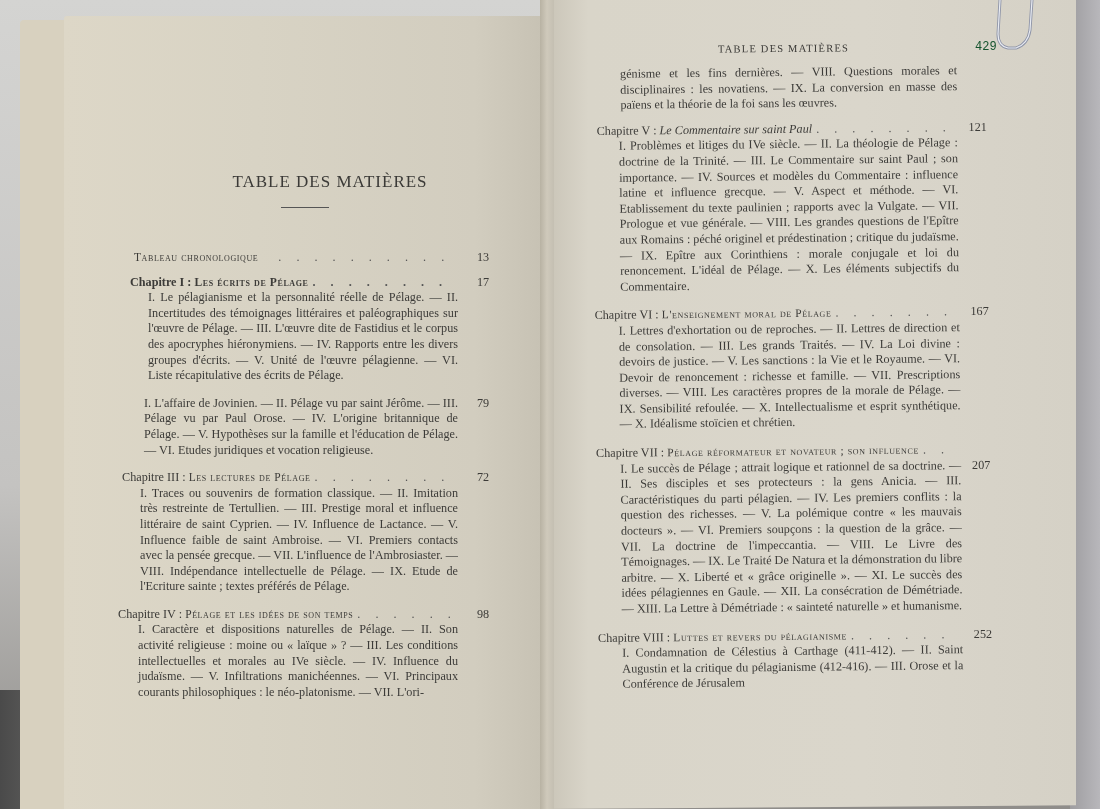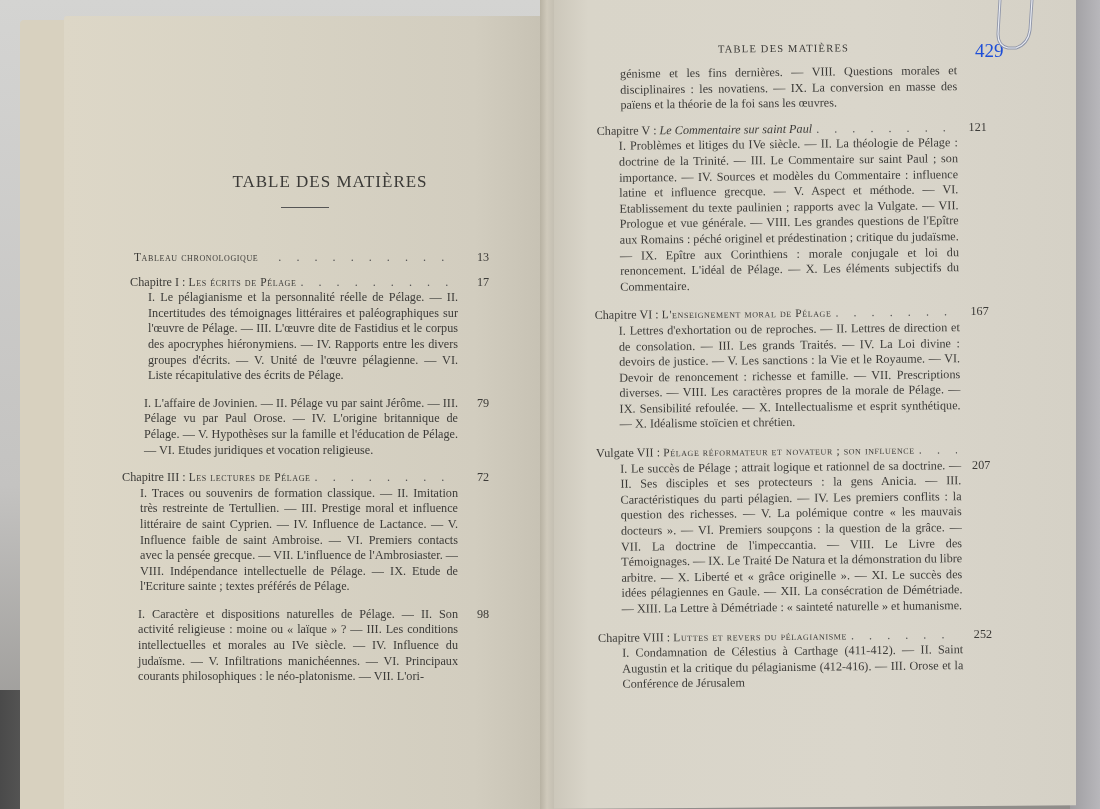--- a/index.html
+++ b/index.html
@@ -41,21 +41,21 @@
   .pg { position:absolute; text-align:center; width:40px; }
   .body { padding-left:22px; text-align:justify; }
 
   .left-toc { left:118px; width:340px; }
   .left-toc .pg { left:345px; }
   .right-toc { left:592px; width:365px; transform:rotate(-0.6deg); transform-origin:0 0; }
   .right-toc .pg { left:365px; }
 
   .running-head { position:absolute; left:718px; top:43px; font-size:10.5px; letter-spacing:1.2px;
     font-variant:small-caps; color:#3b3a37; transform:rotate(-0.5deg); }
-  .folio { position:absolute; left:975px; top:40px; font-size:19px; color:#1d4ed8; }
+  .folio { position:absolute; left:975px; top:40px; font-size:12px; color:#14532d;font-family:Liberation Mono, monospace; }
   .clip { position:absolute; left:994px; top:0; width:40px; height:52px; }
 </style>
 </head>
 <body>
 
 <div class="bg-top"></div>
 <div class="bg-dark"></div>
 <div class="bg-right"></div>
 
 <div class="page-left-edge"></div>
@@ -68,40 +68,44 @@
 
 <div class="toc left-toc" style="top:241px;">
   <div class="entry" style="margin-top:9px;">
     <div class="head" style="padding-left:16px;gap:16px;">
         <span class="lbl sc">Tableau chronologique</span>
         <span class="dots"></span>
       </div>
     <span class="pg" style="top:0">13</span>
   </div>
   <div class="entry" style="margin-top:9px;">
-    <div class="head" style="padding-left:12px;">
+    <div class="head" style="padding-left:12px;font-weight:bold;">
         <span class="lbl"><span>Chapitre I :</span> <span class="sc">Les écrits de Pélage</span></span>
         <span class="dots"></span>
       </div>
     <span class="pg" style="top:0">17</span>
     <div class="body" style="padding-left:30px;">I. Le pélagianisme et la personnalité réelle de Pélage. — II. Incertitudes des témoignages littéraires et paléographiques sur l'œuvre de Pélage. — III. L'œuvre dite de Fastidius et le corpus des apocryphes hiéronymiens. — IV. Rapports entre les divers groupes d'écrits. — V. Unité de l'œuvre pélagienne. — VI. Liste récapitulative des écrits de Pélage.</div>
   </div>
   <div class="entry" style="margin-top:12px;">
     <span class="pg" style="top:0">79</span>
     <div class="body" style="padding-left:26px;">I. L'affaire de Jovinien. — II. Pélage vu par saint Jérôme. — III. Pélage vu par Paul Orose. — IV. L'origine britannique de Pélage. — V. Hypothèses sur la famille et l'éducation de Pélage. — VI. Etudes juridiques et vocation religieuse.</div>
   </div>
   <div class="entry" style="margin-top:12px;">
     <div class="head" style="padding-left:4px;">
         <span class="lbl"><span>Chapitre III :</span> <span class="sc">Les lectures de Pélage</span></span>
         <span class="dots"></span>
       </div>
     <span class="pg" style="top:0">72</span>
     <div class="body" style="padding-left:22px;">I. Traces ou souvenirs de formation classique. — II. Imitation très restreinte de Tertullien. — III. Prestige moral et influence littéraire de saint Cyprien. — IV. Influence de Lactance. — V. Influence faible de saint Ambroise. — VI. Premiers contacts avec la pensée grecque. — VII. L'influence de l'Ambrosiaster. — VIII. Indépendance intellectuelle de Pélage. — IX. Etude de l'Ecriture sainte ; textes préférés de Pélage.</div>
   </div>
   <div class="entry" style="margin-top:12px;">
+    <div class="head" style="padding-left:0px;">
+        <span class="lbl"><span>Chapitre IV :</span> <span class="sc">Pélage et les idées de son temps</span></span>
+        <span class="dots"></span>
+      </div>
     <span class="pg" style="top:0">98</span>
     <div class="body" style="padding-left:20px;">I. Caractère et dispositions naturelles de Pélage. — II. Son activité religieuse : moine ou « laïque » ? — III. Les conditions intellectuelles et morales au IVe siècle. — IV. Influence du judaïsme. — V. Infiltrations manichéennes. — VI. Principaux courants philosophiques : le néo-platonisme. — VII. L'ori-</div>
   </div>
 </div>
 
 <div class="running-head">TABLE DES MATIÈRES</div>
 <div class="folio">429</div>
 
 <svg class="clip" viewBox="0 0 40 52">
   <path d="M6 0 L4 34 Q4 46 14 48 L22 48 Q34 44 36 30 L38 0" fill="none" stroke="#8f95a8" stroke-width="3"></path>
@@ -122,21 +126,21 @@
   <div class="entry" style="margin-top:13px;">
     <div class="head" style="padding-left:0px;">
         <span class="lbl"><span>Chapitre VI :</span> <span class="sc">L'enseignement moral de Pélage</span></span>
         <span class="dots"></span>
       </div>
     <span class="pg" style="top:0">167</span>
     <div class="body" style="padding-left:24px;">I. Lettres d'exhortation ou de reproches. — II. Lettres de direction et de consolation. — III. Les grands Traités. — IV. La Loi divine : devoirs de justice. — V. Les sanctions : la Vie et le Royaume. — VI. Devoir de renoncement : richesse et famille. — VII. Prescriptions diverses. — VIII. Les caractères propres de la morale de Pélage. — IX. Sensibilité refoulée. — X. Intellectualisme et esprit synthétique. — X. Idéalisme stoïcien et chrétien.</div>
   </div>
   <div class="entry" style="margin-top:13px;">
     <div class="head" style="padding-left:0px;">
-        <span class="lbl" style="white-space:normal;"><span>Vulgate VII :</span> <span class="sc">Pélage réformateur et novateur ; son influence</span></span>
+        <span class="lbl" style="white-space:normal;"><span>Chapitre VII :</span> <span class="sc">Pélage réformateur et novateur ; son influence</span></span>
         <span class="dots" style="max-width:120px;"></span>
       </div>
     <span class="pg" style="top:16px">207</span>
     <div class="body" style="padding-left:24px;">I. Le succès de Pélage ; attrait logique et rationnel de sa doctrine. — II. Ses disciples et ses protecteurs : la gens Anicia. — III. Caractéristiques du parti pélagien. — IV. Les premiers conflits : la question des richesses. — V. La polémique contre « les mauvais docteurs ». — VI. Premiers soupçons : la question de la grâce. — VII. La doctrine de l'impeccantia. — VIII. Le Livre des Témoignages. — IX. Le Traité De Natura et la démonstration du libre arbitre. — X. Liberté et « grâce originelle ». — XI. Le succès des idées pélagiennes en Gaule. — XII. La consécration de Démétriade. — XIII. La Lettre à Démétriade : « sainteté naturelle » et humanisme.</div>
   </div>
   <div class="entry" style="margin-top:13px;">
     <div class="head" style="padding-left:0px;">
         <span class="lbl"><span>Chapitre VIII :</span> <span class="sc">Luttes et revers du pélagianisme</span></span>
         <span class="dots"></span>
       </div>

